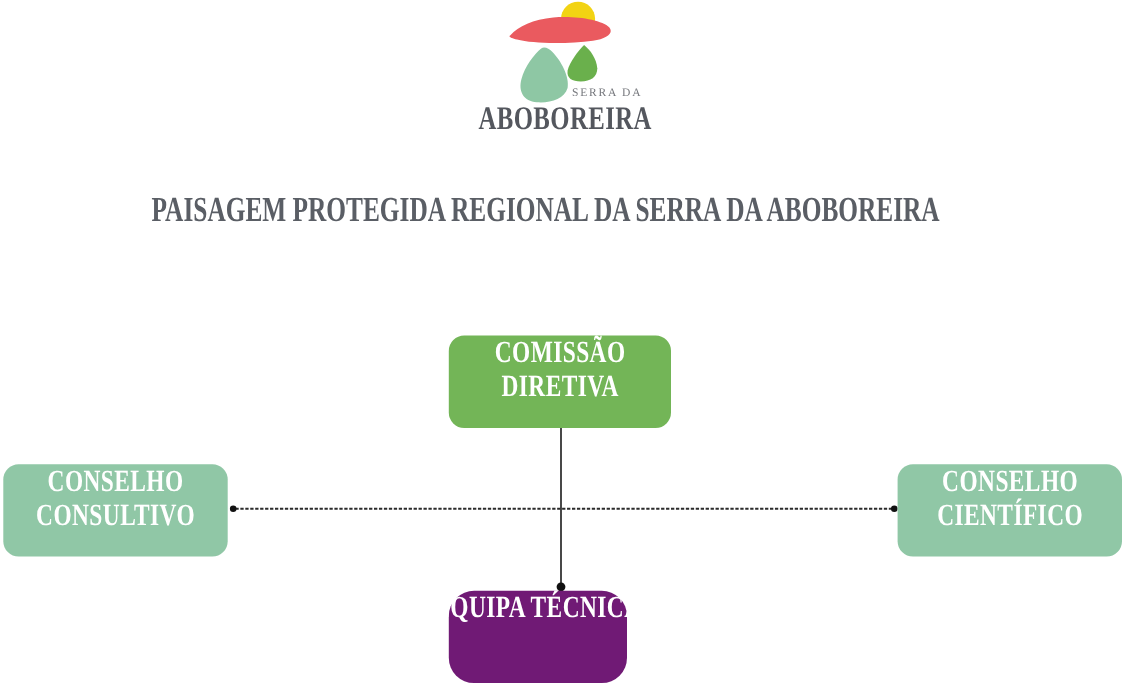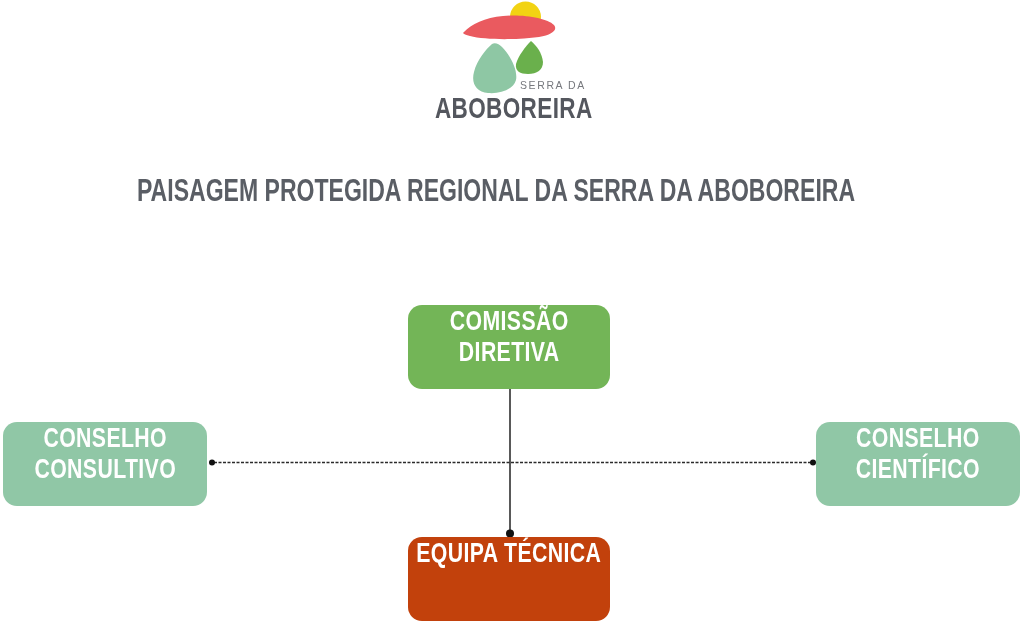--- a/index.html
+++ b/index.html
@@ -2,21 +2,21 @@
 <html><head>
 <meta charset="utf-8">
 <style>
   html, body { margin: 0; padding: 0; background: #ffffff; }
   .screen {
     position: relative;
     width: 1024px;
     height: 630px;
     background: #ffffff;
     overflow: hidden;
-    font-family: Liberation Sans, sans-serif;
+    font-family: Liberation Serif, serif;
   }
 
   
   .logo-svg { position: absolute; left: 455px; top: 0; }
   .logo-sub {
     position: absolute; left: 520px; top: 79px;
     font-size: 10.5px; letter-spacing: 1.6px;
     color: #76787d; white-space: nowrap;
   }
   .logo-name {
@@ -54,21 +54,21 @@
     font-size: 28px; font-weight: bold;
     line-height: 31px; letter-spacing: 0.5px;
     transform: scaleX(0.76);
     white-space: nowrap;
   }
   .node-label span { display: block; }
 
   .node-comissao   { left: 408px; top: 305px; width: 202px; height: 84px; background: #73b557; }
   .node-consultivo { left: 3px;   top: 422px; width: 204px; height: 84px; background: #90c7a6; }
   .node-cientifico { left: 816px; top: 422px; width: 204px; height: 84px; background: #90c7a6; }
-  .node-equipa     { left: 408px; top: 537px; width: 202px; height: 84px; background: #c2410c; }
+  .node-equipa     { left: 408px; top: 537px; width: 162px; height: 84px; background: #701a75; border-radius: 23px; }
 </style>
 </head>
 <body>
 
 <div class="screen">
 
   <svg class="logo-svg" width="110" height="96" viewBox="0 0 110 96" aria-hidden="true">
     <circle cx="70.5" cy="17" r="15.5" fill="#f2d313"></circle>
     <path fill="#ea5a5f" d="M 9 32 C 16 24.5, 30 17.5, 48 16 C 68 14.2, 92 18, 99 25
              C 103 30, 97 35, 84 37 C 62 40, 30 40, 15 36

